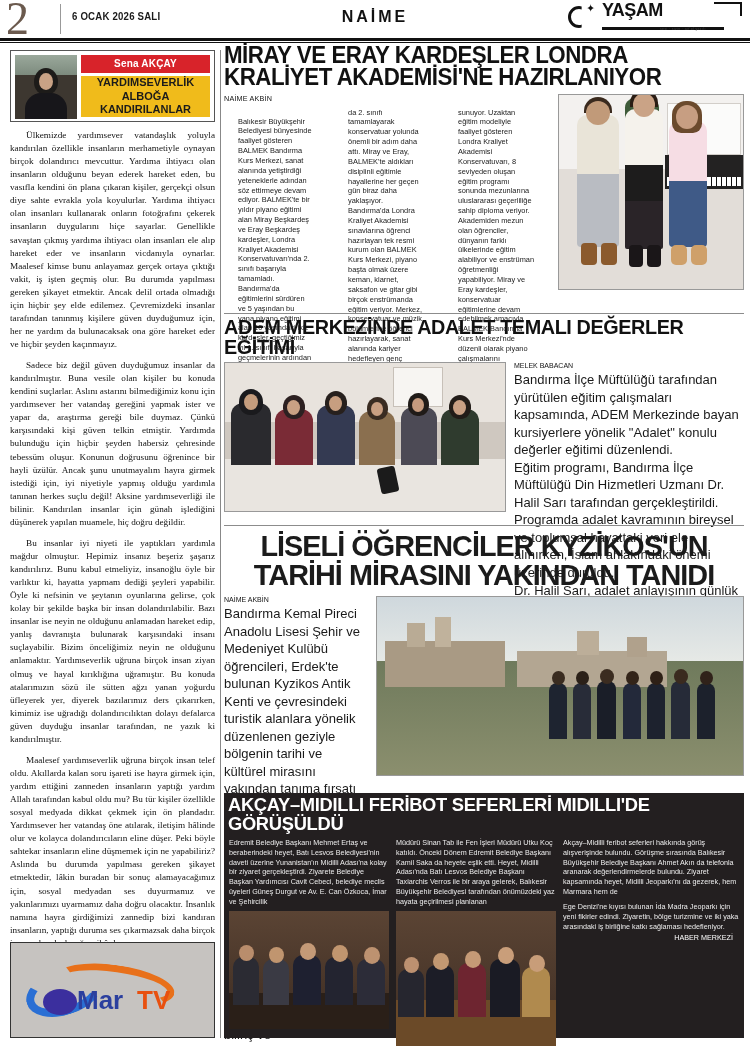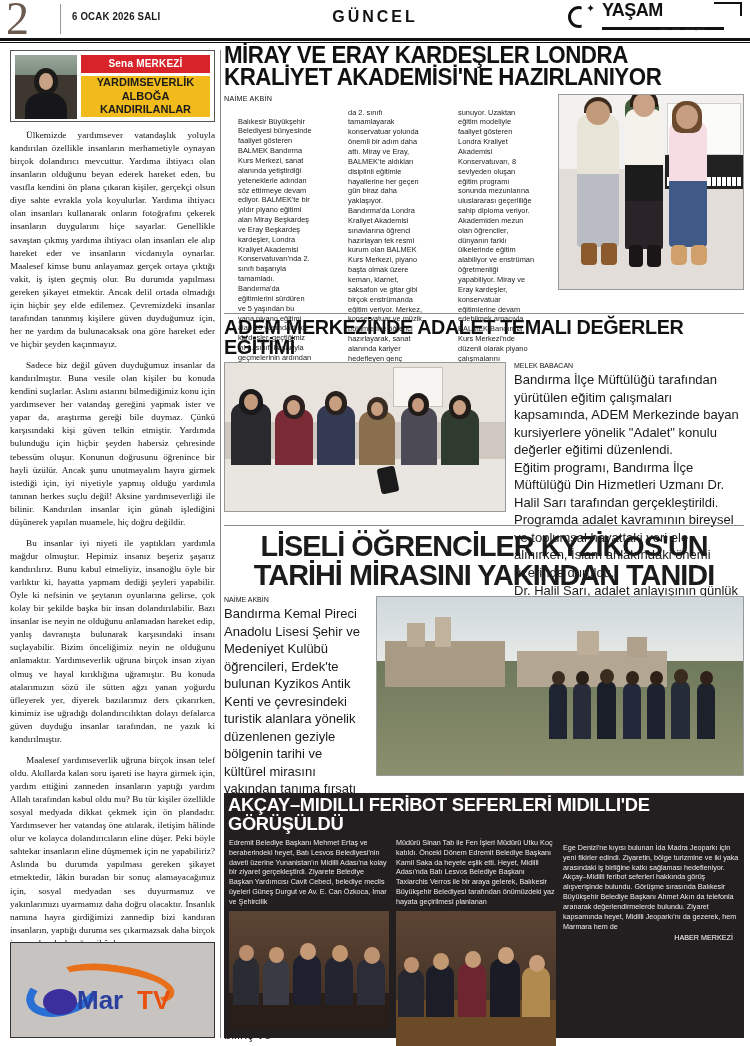--- a/index.html
+++ b/index.html
@@ -371,21 +371,21 @@
 </style>
 </head>
 <body>
 
 <div class="page">
 
   <div class="masthead">
     <div class="page-number">2</div>
     <div class="mast-divider"></div>
     <div class="mast-date">6 OCAK 2026 SALI</div>
-    <div class="mast-section">GÜNCEL</div>
+    <div class="mast-section">NAİME</div>
     <div class="mast-logo">
       <div class="logo-crescent"></div>
       <div class="logo-star">✦</div>
       <div class="logo-text">YAŞAM</div>
       <div class="logo-underline"></div>
       <div class="logo-box"></div>
       <div class="logo-tag">sesi · sizin · ait'ol yazılı</div>
     </div>
     <div class="mast-rule"></div>
     <div class="mast-rule2"></div>
@@ -395,21 +395,21 @@
 
   <div class="left-col">
     <div class="columnist-box">
       <div class="columnist-photo">
         <div class="ph-bg"></div>
           <div class="ph-head"></div>
           <div class="ph-face"></div>
           <div class="ph-body"></div>
       </div>
       <div class="columnist-titles">
-        <div class="col-name-bar">Sena MERKEZİ</div>
+        <div class="col-name-bar">Sena AKÇAY</div>
         <div class="col-title-bar">
           <span>YARDIMSEVERLİK</span>
           <span>ALBOĞA KANDIRILANLAR</span>
         </div>
       </div>
     </div>
     <div class="col-body">
       <p>Ülkemizde yardımsever vatandaşlık yoluyla kandırılan özellikle insanların merhametiyle oynayan birçok dolandırıcı mevcuttur. Yardıma ihtiyacı olan insanların olduğunu beyan ederek hareket eden, bu vasıfla kendini ön plana çıkaran kişiler, gerçekçi olsun diye sahte evrakla yola koyulurlar. Yardıma ihtiyacı olan insanları kullanarak onların fotoğrafını çekerek insanların duygularını hiçe sayarlar.  Genellikle savaştan çıkmış yardıma ihtiyacı olan insanları ele alıp hareket eder ve insanların vicdanıyla oynarlar. Maalesef kimse bunu anlayamaz gerçek ortaya çıktığı vakit, iş işten geçmiş olur. Bu durumda yapılması gereken şikayet etmektir. Ancak delil ortada olmadığı için hiçbir şey elde edilemez. Çevremizdeki insanlar tarafından tanınmış kişilere güven duyduğumuz için, her ne yardım da bulunacaksak ona göre hareket eder ve hiçbir şeyden kaçınmayız.</p>
       <p>Sadece biz değil güven duyduğumuz insanlar da kandırılmıştır. Buna vesile olan kişiler bu konuda kendini suçlarlar. Aslını astarını bilmediğimiz konu için yardımsever her vatandaş gereğini yapmak ister ve yapar da, araştırma gereği bile duymaz. Çünkü karşısındaki kişi güven telkin etmiştir. Yardımda bulunduğu için hiçbir şeyden habersiz çehresinde tebessüm oluşur. Konunun doğrusunu öğrenince bir hayli üzülür. Ancak şunu unutmayalım hayra girmek istediği için, iyi niyetiyle yapmış olduğu yardımla tanınan herkes suçlu değil! Aksine yardımseverliği ile bilinir. Kandırılan insanlar için günah işlediğini düşünerek yapılan muamele, hiç doğru değildir.</p>
       <p>Bu insanlar iyi niyeti ile yaptıkları yardımla mağdur olmuştur. Hepimiz insanız beşeriz şaşarız kandırılırız. Bunu kabul etmeliyiz, insanoğlu öyle bir varlıktır ki, hayatta yapmam dediği şeyleri yapabilir. Öyle ki nefsinin ve şeytanın oyunlarına gelirse, çok kolay bir şekilde başka bir insan dolandırılabilir. Bazı insanlar ise neyin ne olduğunu anlamadan hareket edip, yanlış davranışta bulunarak karşısındaki insanı suçlayabilir. Bizim önceliğimiz neyin ne olduğunu anlamaktır. Yardımseverlik uğruna birçok insan ziyan olmuş ve hayal kırıklığına uğramıştır. Bu konuda atalarımızın sözü ile sütten ağzı yanan yoğurdu üfleyerek yer, diyerek bazılarımız ders çıkarırken, kimimiz ise uğradığı dolandırıcılıktan dolayı defalarca güven duyduğu insanlar tarafından, ne yazık ki kandırılmıştır.</p>
@@ -584,20 +584,20 @@
           <div class="p4-h" style="left:37px;top:42px;width:16px;height:17px;background:#c29872;"></div>
           <div class="p4-p" style="left:62px;top:52px;width:28px;height:54px;background:#6e2530;"></div>
           <div class="p4-h" style="left:69px;top:40px;width:16px;height:17px;background:#c59a76;"></div>
           <div class="p4-p" style="left:94px;top:48px;width:30px;height:58px;background:#1a1b24;"></div>
           <div class="p4-h" style="left:102px;top:36px;width:16px;height:17px;background:#c99e7a;"></div>
           <div class="p4-p" style="left:126px;top:56px;width:28px;height:50px;background:#b08a4e;"></div>
           <div class="p4-h" style="left:133px;top:44px;width:16px;height:17px;background:#c89d79;"></div>
         </div>
       </div>
       <div class="a4col3">
+        <div class="body-t4">Akçay–Midilli feribot seferleri hakkında görüş alışverişinde bulundu. Görüşme sırasında Balıkesir Büyükşehir Belediye Başkanı Ahmet Akın da telefonla aranarak değerlendirmelerde bulundu. Ziyaret kapsamında heyet, Midilli Jeoparkı'nı da gezerek, hem Marmara hem de</div>
         <div class="body-t4" style="margin-top:5px">Ege Denizi'ne kıyısı bulunan İda Madra Jeoparkı için yeni fikirler edindi. Ziyaretin, bölge turizmine ve iki yaka arasındaki iş birliğine katkı sağlaması hedefleniyor.</div>
-        <div class="body-t4">Akçay–Midilli feribot seferleri hakkında görüş alışverişinde bulundu. Görüşme sırasında Balıkesir Büyükşehir Belediye Başkanı Ahmet Akın da telefonla aranarak değerlendirmelerde bulundu. Ziyaret kapsamında heyet, Midilli Jeoparkı'nı da gezerek, hem Marmara hem de</div>
         <div class="haber-merkezi">HABER MERKEZİ</div>
       </div>
     </div>
   </div>
 
 </div>
 
 </body></html>

